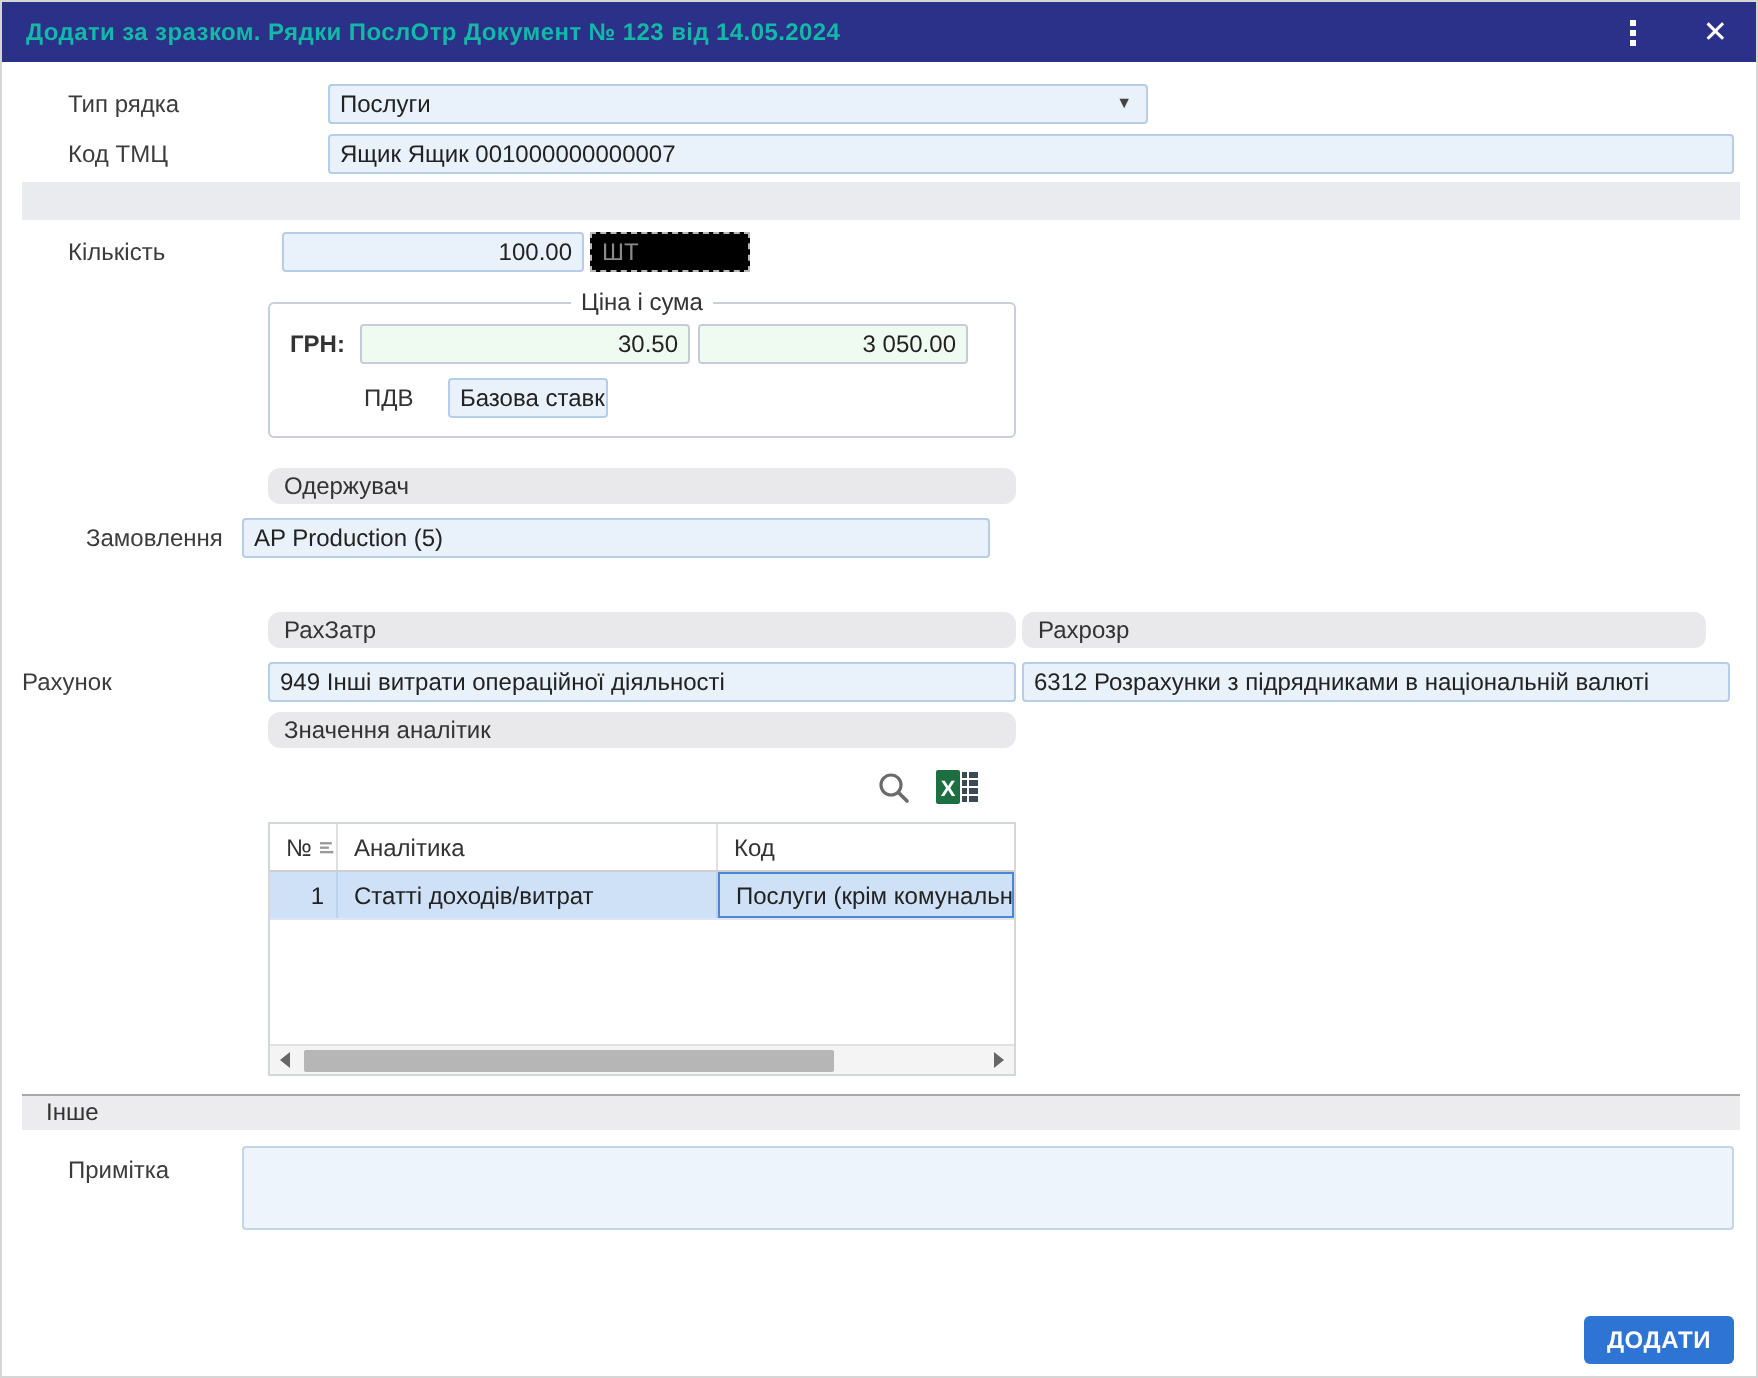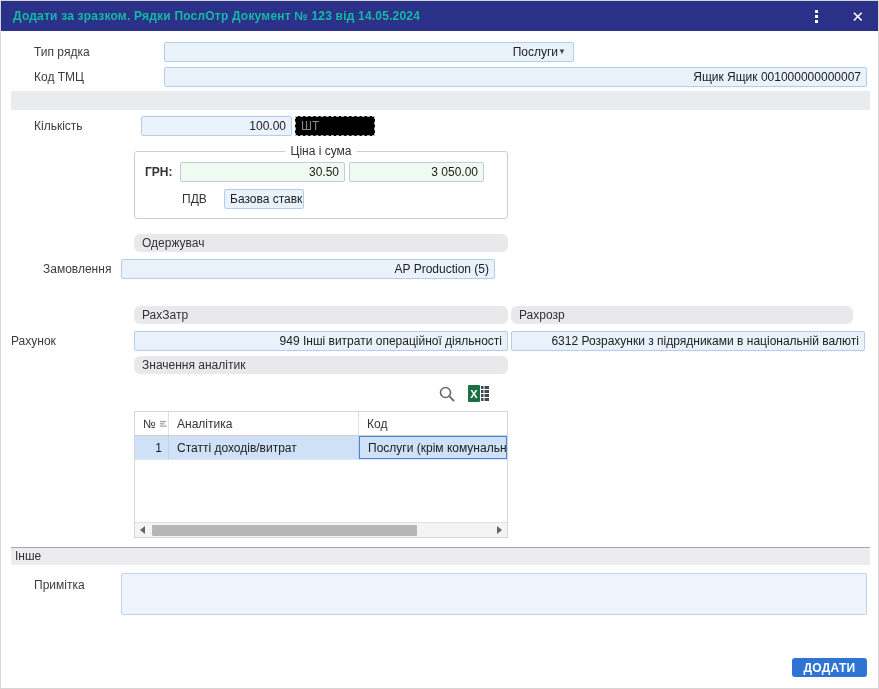--- a/index.html
+++ b/index.html
@@ -11,21 +11,21 @@
   .titlebar { position:absolute; top:0; left:0; width:100%; height:30px; background:#2b3088; display:flex; align-items:center; }
   .titlebar .title { color:#14b8a6; font-size:12px; font-weight:700; padding-left:12px; letter-spacing:.2px; }
   .titlebar .spacer { flex:1; }
   .kebab { width:14px; height:16px; margin-right:28px; display:flex; flex-direction:column; align-items:center; justify-content:center; gap:2px; cursor:pointer; }
   .kebab i { width:3px; height:3px; background:#fff; display:block; }
   .close-btn { color:#fff; font-size:15px; margin-right:14px; cursor:pointer; line-height:1; }
 
   .lbl { position:absolute; font-size:12px; color:#3c3c3c; white-space:nowrap; }
 
   .inp { position:absolute; height:20px; background:#e9f1fb; border:1px solid #b6cde9; border-radius:2px;
-         font-size:12px; color:#222; padding:0 5px; line-height:18px; white-space:nowrap; overflow:hidden;text-align:right; }
+         font-size:12px; color:#222; padding:0 5px; line-height:18px; white-space:nowrap; overflow:hidden; }
   .inp.right { text-align:right; }
   .inp.green { background:#effaf0; border-color:#c3ccd8; }
 
   .select { display:flex; align-items:center; }
   .select .val { flex:1; overflow:hidden; white-space:nowrap; }
   .select .arrow { font-size:8px; color:#444; padding-right:2px; }
 
   .unit { position:absolute; height:20px; background:#000000; border:1px dashed #b8b8b8; color:#8a8a8a;
           font-size:12px; padding:0 5px; line-height:18px; }
 
@@ -59,26 +59,26 @@
 
   
   .hscroll { position:absolute; left:0; bottom:0; width:100%; height:15px; background:#f4f4f4; border-top:1px solid #e2e2e2; display:flex; align-items:center; }
   .sb-arrow { width:15px; height:15px; display:flex; align-items:center; justify-content:center; cursor:pointer; }
   .tri-left  { width:0; height:0; border-top:4px solid transparent; border-bottom:4px solid transparent; border-right:5px solid #666; }
   .tri-right { width:0; height:0; border-top:4px solid transparent; border-bottom:4px solid transparent; border-left:5px solid #666; }
   .sb-track { flex:1; position:relative; height:15px; }
   .sb-thumb { position:absolute; left:2px; top:2px; width:265px; height:11px; background:#b6b6b6; border-radius:1px; cursor:pointer; }
 
   .otherbar { position:absolute; left:10px; top:546px; width:859px; height:18px; background:#ececee;
-              border-top:1px solid #a8a8a8; font-size:12px; color:#333; line-height:17px; padding-left:4px; }
+              border-top:1px solid #a8a8a8; font-size:12px; color:#333; line-height:17px; padding-left:12px; }
 
   .note-area { position:absolute; left:120px; top:572px; width:746px; height:42px; background:#eef4fc;
                border:1px solid #c3d5ec; border-radius:2px; resize:none; font-family:"Liberation Sans",sans-serif; font-size:12px; padding:3px 5px; }
 
-  .add-btn { position:absolute; left:791px; top:657px; width:75px; height:19px; background:#2d74d4; color:#fff;
+  .add-btn { position:absolute; left:791px; top:657px; width:75px; height:24px; background:#2d74d4; color:#fff;
              border:none; border-radius:3px; font-size:12px; font-weight:700; font-family:"Liberation Sans",sans-serif;
              cursor:pointer; letter-spacing:.3px; }
 </style>
 </head>
 <body>
 
 <div class="dialog">
 
   <div class="titlebar">
     <span class="title">Додати за зразком. Рядки ПослОтр Документ № 123 від 14.05.2024</span>

